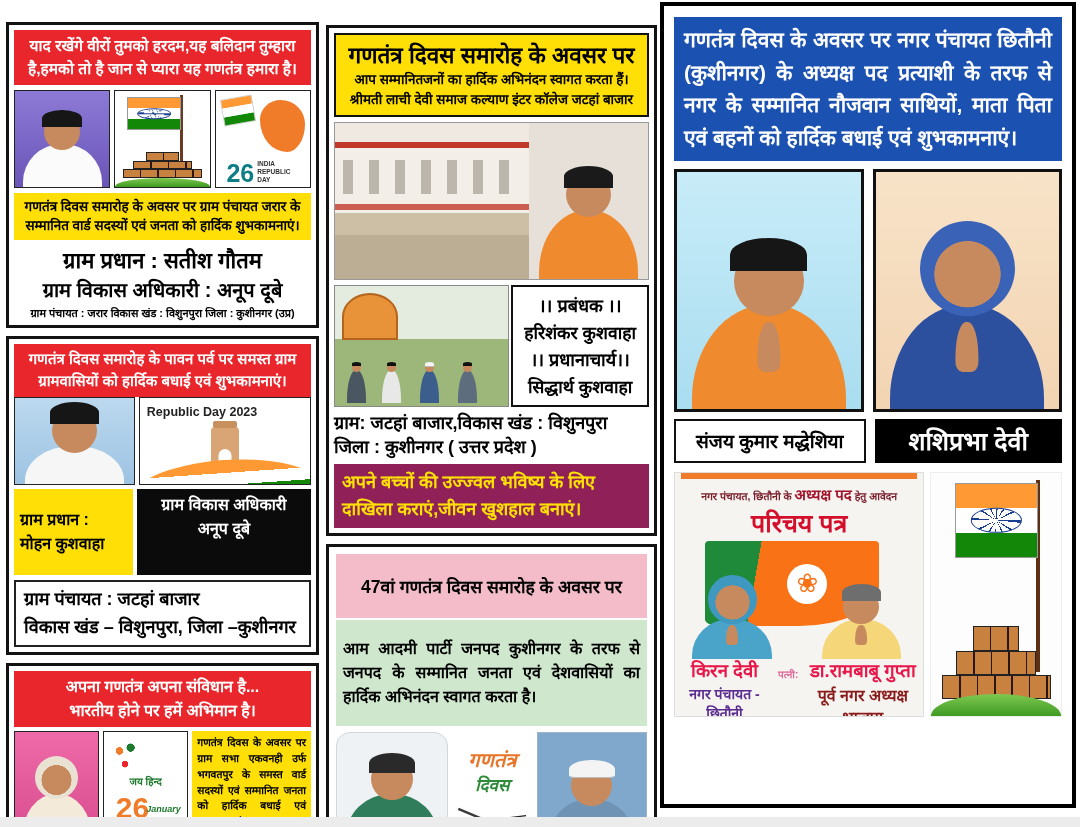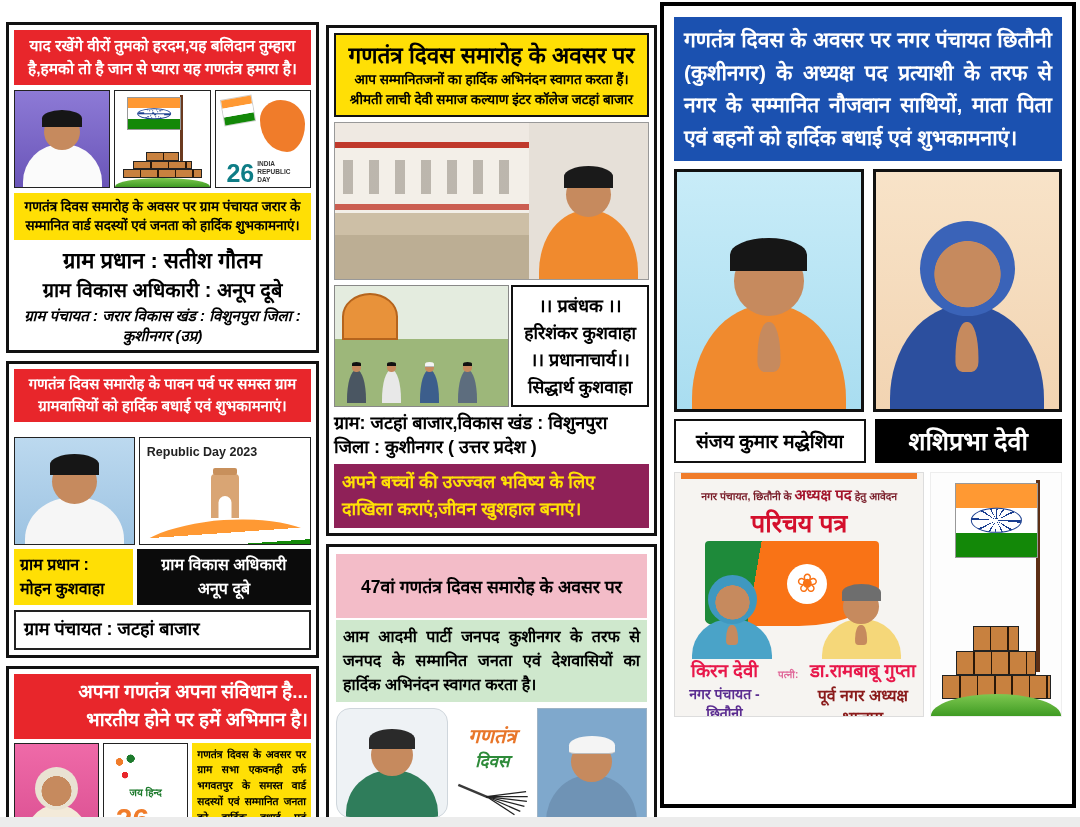--- a/index.html
+++ b/index.html
@@ -58,42 +58,42 @@
             transform:rotate(-10deg);border:1px solid #ccc;}
   .mapblob{position:absolute;right:5%;top:10%;width:48%;height:54%;background:#f07c2a;
            border-radius:46% 54% 40% 60%/38% 46% 54% 62%;}
   .badge26{position:absolute;left:3%;right:3%;bottom:2px;display:flex;align-items:flex-end;
            justify-content:center;gap:3px;}
   .n26{font-size:25px;font-weight:800;color:#0e7d86;line-height:.9;}
   .cap26{font-size:6.5px;font-weight:700;color:#333;width:42px;line-height:1.25;text-align:left;}
   .fz14{font-size:13.5px;margin-top:5px;}
   .fz22{font-size:22px;margin:4px 0 0;}
   .fz20{font-size:20px;margin:2px 0 0;}
-  .fz13{font-size:15px;margin:2px 0 0;font-style:italic;}
+  .fz13{font-size:11px;margin:2px 0 0;}
 
   
   .fz15{font-size:15px;}
-  .prow2{display:flex;gap:4px;margin-top:15px;height:108px;}
+  .prow2{display:flex;gap:4px;margin-top:0;height:88px;}
   .ph40{flex:0 0 40%;}.ph60{flex:1;}
   .rdtitle{position:absolute;left:7px;top:7px;font-weight:700;font-size:12.5px;color:#222;}
   .gate{position:absolute;left:50%;top:34%;transform:translateX(-50%);width:28px;height:44px;
         background:#d9a574;border-radius:4px 4px 0 0;}
   .gate::before{content:"";position:absolute;left:50%;transform:translateX(-50%);bottom:0;width:13px;height:22px;
         background:#fff;border-radius:7px 7px 0 0;}
   .gate::after{content:"";position:absolute;top:-6px;left:2px;right:2px;height:7px;background:#c8905c;border-radius:2px;}
   .ribbon{position:absolute;bottom:-14px;left:-16px;right:-16px;height:38px;transform:rotate(-4deg);
         border-radius:50% 50% 0 0/100% 100% 0 0;
         background:linear-gradient(180deg,#ff9933 0 34%,#ffffff 34% 66%,#138808 66%);}
   .lblrow{display:flex;gap:4px;margin-top:4px;}
-  .ylab{flex:0 0 40%;background:#ffdf05;font-weight:700;font-size:16px;padding:4px 6px;line-height:1.5;box-sizing:border-box;}
+  .ylab{flex:0 0 40%;background:#ffdf05;font-weight:700;font-size:16px;padding:19px 6px;line-height:1.5;box-sizing:border-box;}
   .blab{flex:1;background:#0b0b0b;color:#fff;text-align:center;font-weight:700;font-size:16px;padding:4px 2px;line-height:1.5;}
   .wbox{border:2px solid #222;margin-top:5px;padding:4px 8px;font-weight:700;font-size:18px;line-height:1.55;}
 
   
-  .fz19{font-size:19px;text-align:right;}
+  .fz19{font-size:16px;}
   .prow3{display:flex;gap:4px;margin-top:4px;height:112px;}
   .ph28{flex:0 0 28%;}
   .ytext{flex:1;background:#ffdf05;font-size:10.5px;font-weight:700;line-height:1.5;padding:4px 5px;
          text-align:justify;box-sizing:border-box;}
   .jaihind{position:absolute;left:50%;top:38%;transform:translateX(-50%);font-size:10px;font-weight:800;color:#1d7a2c;white-space:nowrap;}
   .big26{position:absolute;left:14%;bottom:18%;font-size:30px;font-weight:800;color:#f07c2a;line-height:1;}
   .jan{position:absolute;right:8%;bottom:26%;font-size:9px;font-weight:700;color:#1d7a2c;font-style:italic;}
   .petals{position:absolute;left:8%;top:8%;width:34%;height:30%;
           background:radial-gradient(circle at 30% 30%,#f07c2a 0 12%,transparent 13%),
                      radial-gradient(circle at 70% 20%,#1d7a2c 0 12%,transparent 13%),
@@ -118,21 +118,21 @@
   .gflag{position:absolute;left:46%;top:4%;width:20%;height:30%;display:flex;flex-direction:column;transform:rotate(8deg);}
   .mini{position:absolute;bottom:2%;width:13%;height:62%;}
   .mgrbox{flex:1;border:2px solid #111;display:flex;flex-direction:column;justify-content:center;
         gap:3px;text-align:center;font-weight:700;padding:2px;}
   .mg1{font-size:18px;} .mg2{font-size:17.5px;}
   .mloc{text-align:left;font-weight:700;font-size:18px;line-height:1.35;margin-top:4px;}
   .adm{background:#8f2158;color:#ffe105;font-weight:800;font-size:18px;padding:5px 8px;line-height:1.5;margin-top:5px;}
 
   
   .pink{background:#f3bcc8;margin:2px;padding:20px 2px;text-align:center;font-weight:800;font-size:17.5px;}
-  .green{background:#cfe8cd;margin:0 2px;padding:5px 7px;font-weight:700;font-size:16px;line-height:1.5;text-align:justify;}
+  .green{background:#cfe8cd;margin:0 2px;padding:17px 7px;font-weight:700;font-size:16px;line-height:1.5;text-align:justify;}
   .aaprow{display:flex;gap:4px;margin:6px 2px 0;}
   .kejcol{flex:0 0 36%;} .artcol{flex:0 0 26%;text-align:center;} .aapcol{flex:1;text-align:center;}
   .kej{height:108px;border-radius:14px;border:1px solid #cfd6dc;overflow:hidden;position:relative;background:#eef2f5;}
   .cmt{font-size:20px;font-weight:800;text-align:center;margin-top:2px;}
   .cmn{font-size:13px;font-weight:700;text-align:center;}
   .art1{font-size:20px;font-weight:800;color:#e8762a;font-style:italic;margin-top:14px;}
   .art2{font-size:17px;font-weight:800;color:#2e8b3a;font-style:italic;}
   .broom{width:92%;margin-top:8px;}
   .aapman{height:118px;border:1px solid #9db3c6;overflow:hidden;position:relative;background:#7fa8cc;}
   .party{font-size:16.5px;font-weight:800;margin-top:3px;}
@@ -245,20 +245,21 @@
           <div>ग्राम प्रधान :</div>
           <div>मोहन कुशवाहा</div>
         </div>
         <div class="blab">
           <div>ग्राम विकास अधिकारी</div>
           <div>अनूप दूबे</div>
         </div>
       </div>
       <div class="wbox">
         <div>ग्राम पंचायत : जटहां बाजार</div>
+        <div>विकास खंड – विशुनपुरा, जिला –कुशीनगर</div>
       </div>
     </section>
 
     <section class="ad">
       <div class="rb fz19">
         <div>अपना गणतंत्र अपना संविधान है...</div>
         <div>भारतीय होने पर हमें अभिमान है।</div>
       </div>
       <div class="prow3">
         <figure class="ph ph28" style="background:linear-gradient(#ef6aa8,#d74b8e);">

